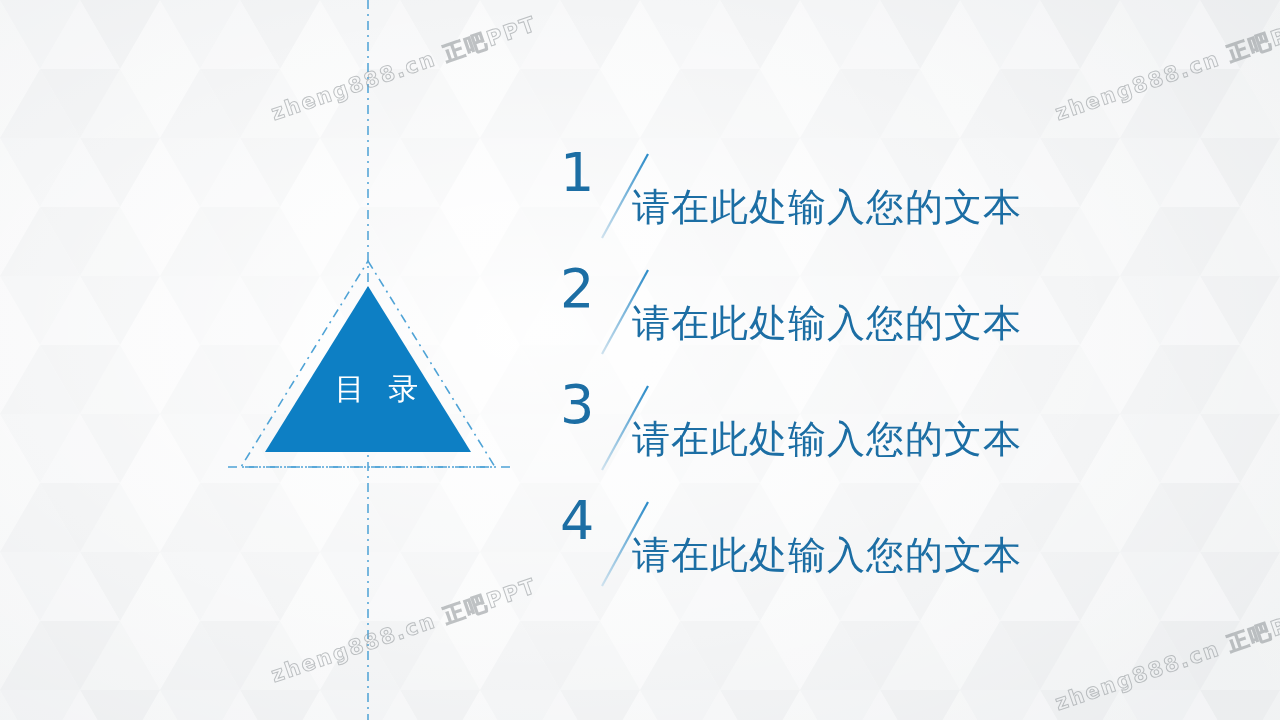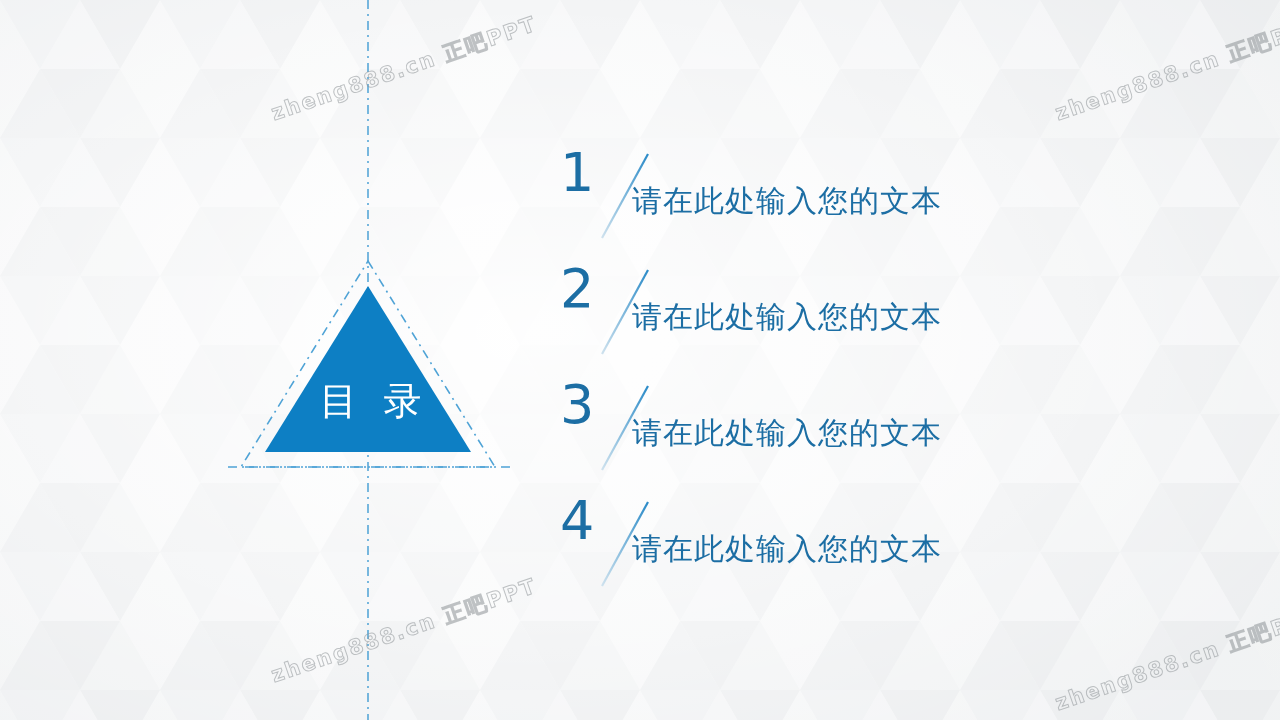--- a/index.html
+++ b/index.html
@@ -51,31 +51,30 @@
   }
   .triangle-outline,
   .triangle-solid,
   .baseline-dashes {
     position: absolute;
     left: 0;
     top: 0;
   }
   .toc-label {
     position: absolute;
-    left: 0;
+    left: 6px;
     top: 126px;
     width: 285px;
     text-align: center;
     color: #ffffff;
-    font-size: 38px;
+    font-size: 30px;
     letter-spacing: 7px;
     line-height: 1;
     text-indent: 7px;
     font-family: "DejaVu Sans", "Liberation Sans", sans-serif;
-    margin-top: 8px;
   }
 
   
   .agenda {
     position: absolute;
     left: 552px;
     top: 140px;
     width: 560px;
   }
   .agenda-row {
@@ -97,25 +96,25 @@
     left: 44px;
     top: 8px;
     width: 60px;
     height: 96px;
     pointer-events: none;
   }
   .agenda-text {
     position: absolute;
     left: 80px;
     top: 48px;
-    font-size: 30px;
+    font-size: 38px;
     line-height: 1;
     color: #1c6ea4;
     letter-spacing: 1px;
-    font-family: Liberation Mono, monospace;
+    font-family: Liberation Serif, serif;
   }
 
   
   .watermark {
     position: absolute;
     color: transparent;
     font-size: 21px;
     font-weight: bold;
     letter-spacing: 2px;
     white-space: nowrap;

